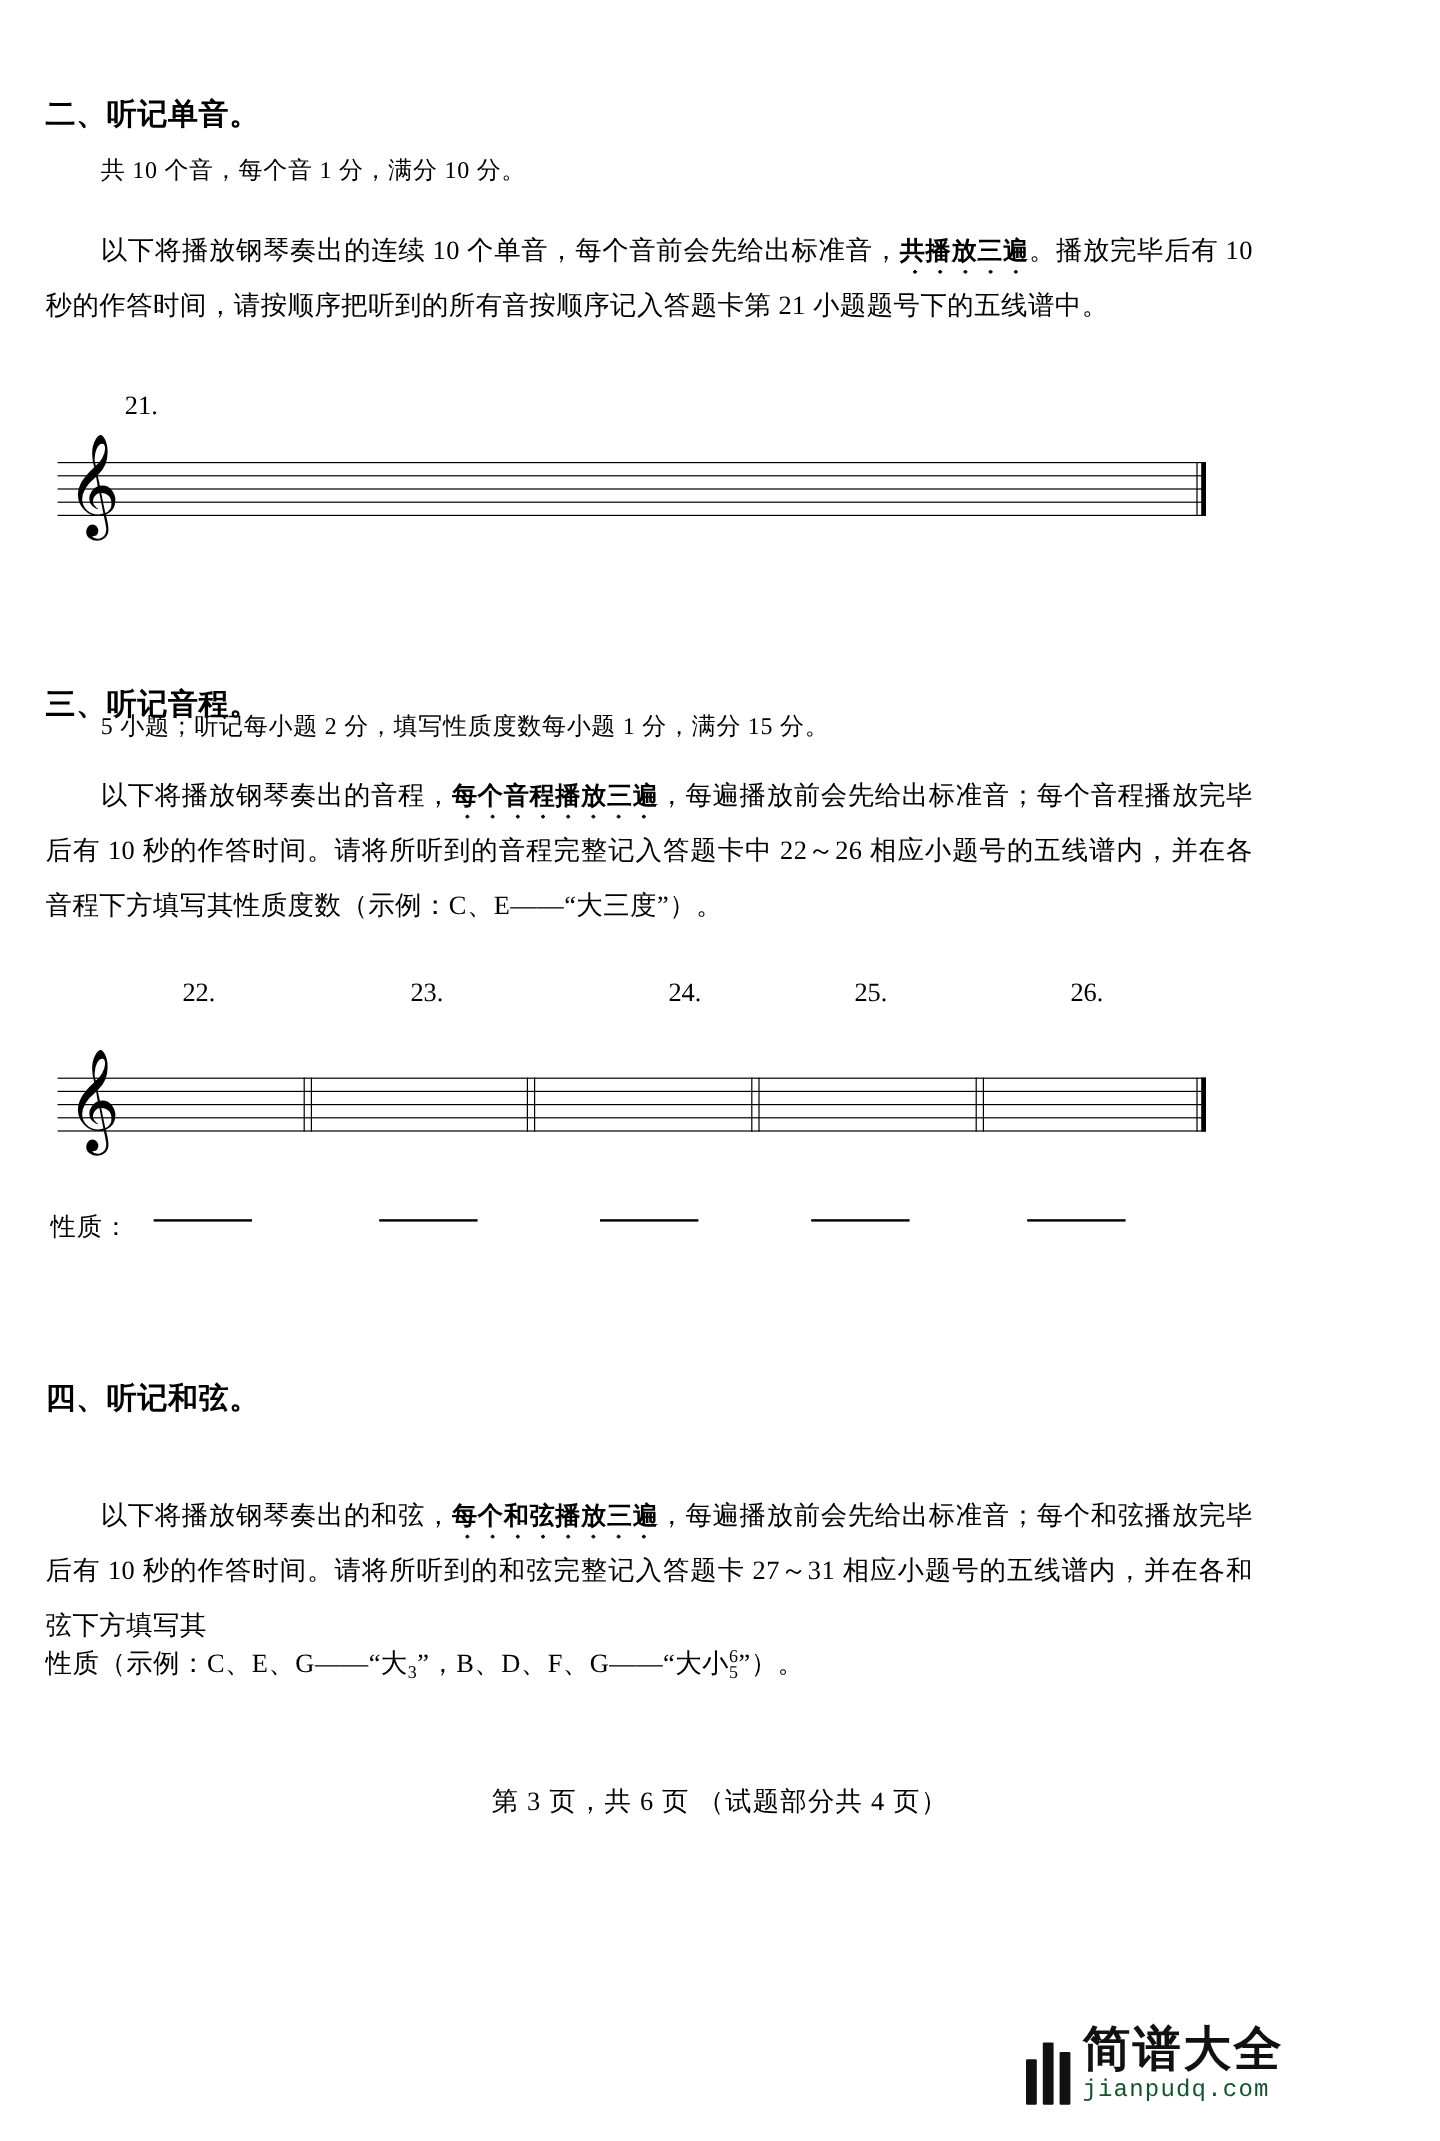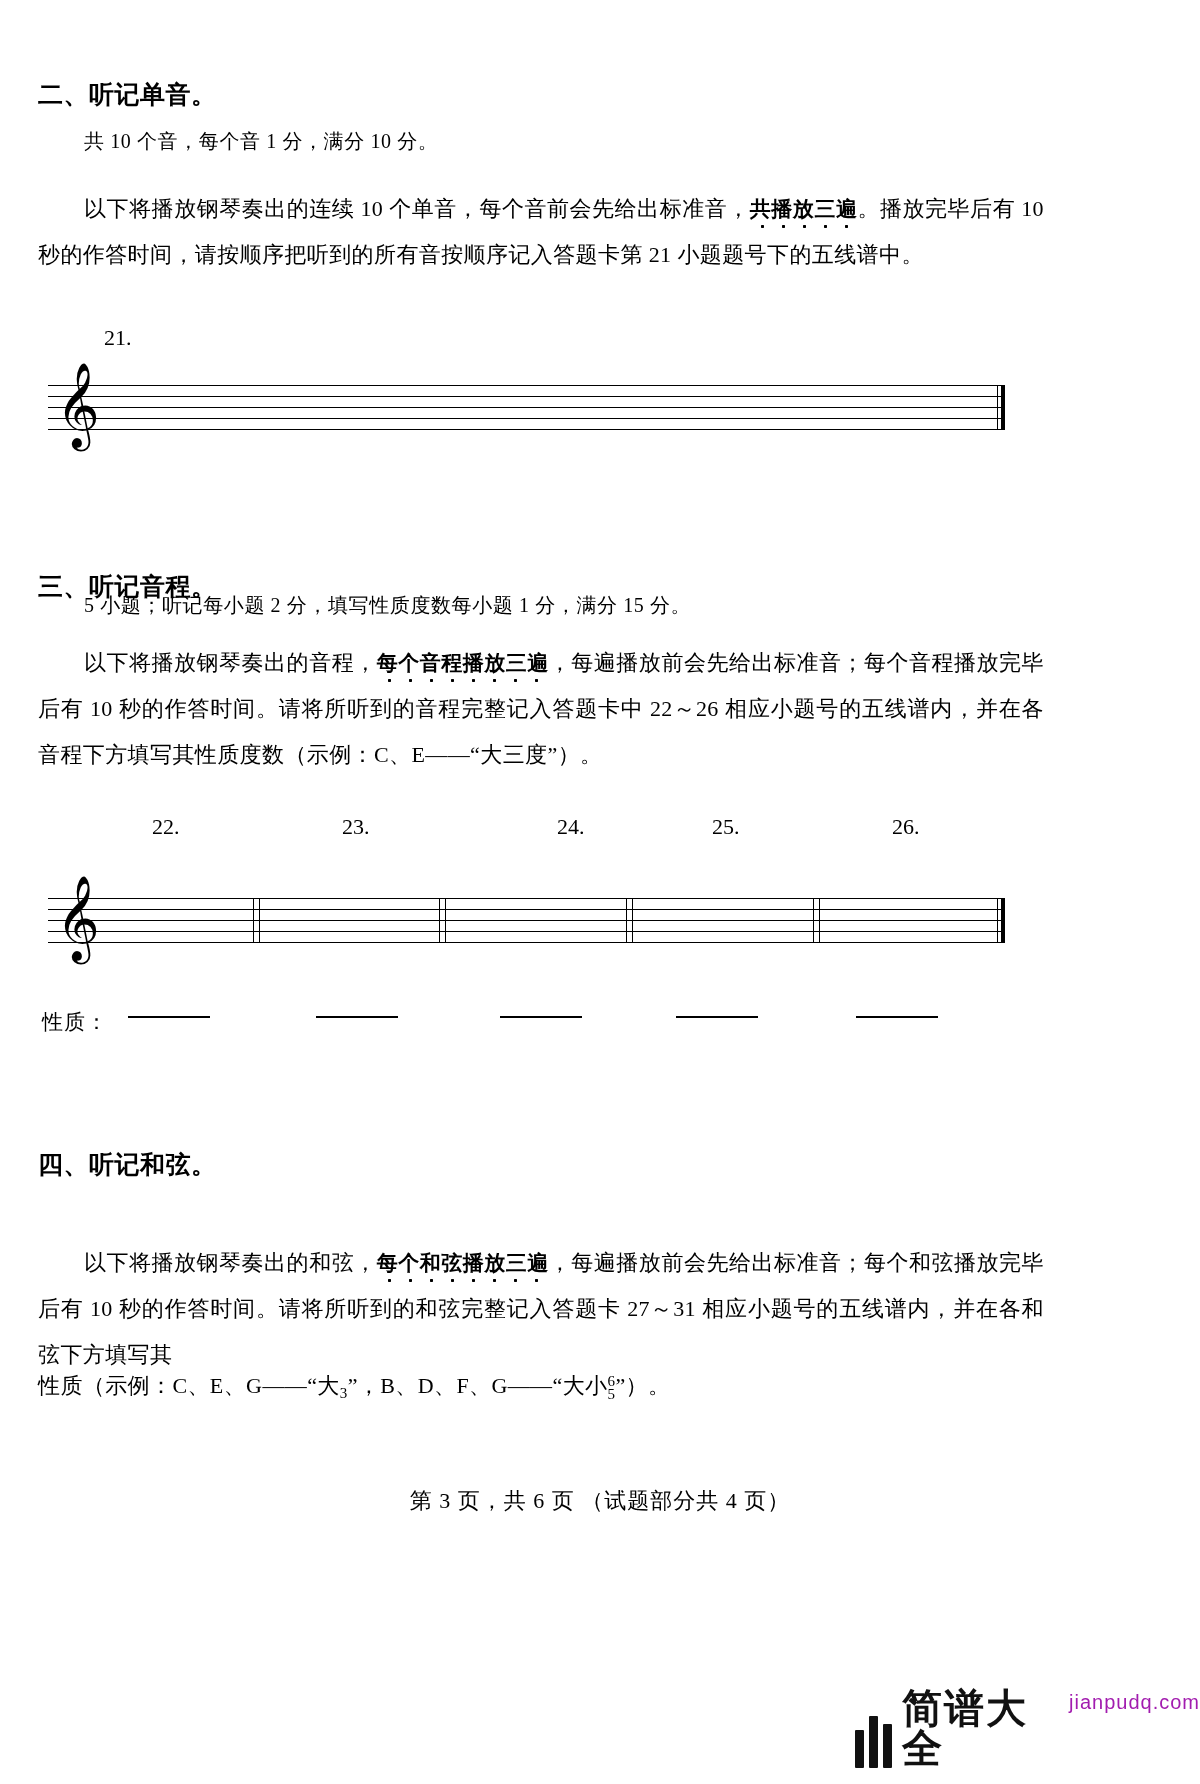--- a/index.html
+++ b/index.html
@@ -97,28 +97,28 @@
     text-align:center;
     font-size:22px;
     letter-spacing:1px;
     font-family:"Liberation Serif","DejaVu Serif",serif;
   }
 
   
   .wm { position:absolute; display:flex; align-items:flex-end; }
   .wm-bars { display:flex; align-items:flex-end; gap:5px; margin-right:10px; }
   .wm-bars i { display:block; width:9px; background:#111; border-radius:1px; }
-  .wm-text { display:flex; flex-direction:row; align-items:flex-start; }
+  .wm-text { display:flex; flex-direction:column; align-items:flex-start; }
   .wm-title {
     font-family:"DejaVu Sans","Liberation Sans",sans-serif;
     font-weight:bold; font-size:40px; line-height:40px; color:#111; letter-spacing:2px;
   }
   .wm-sub {
-    font-family:Liberation Sans, sans-serif;
-    font-size:20px; color:#a21caf; letter-spacing:1px; margin-top:3px;
+    font-family:Liberation Mono, monospace;
+    font-size:20px; color:#14532d; letter-spacing:1px; margin-top:3px;
   }
   .sup { font-size:15px; vertical-align:super; }
   .sub { font-size:15px; vertical-align:sub; }
 </style>
 </head>
 <body>
 
 <div class="page">
 
   <div class="section-head" style="left:38px; top:78px;">二、听记单音。</div>

